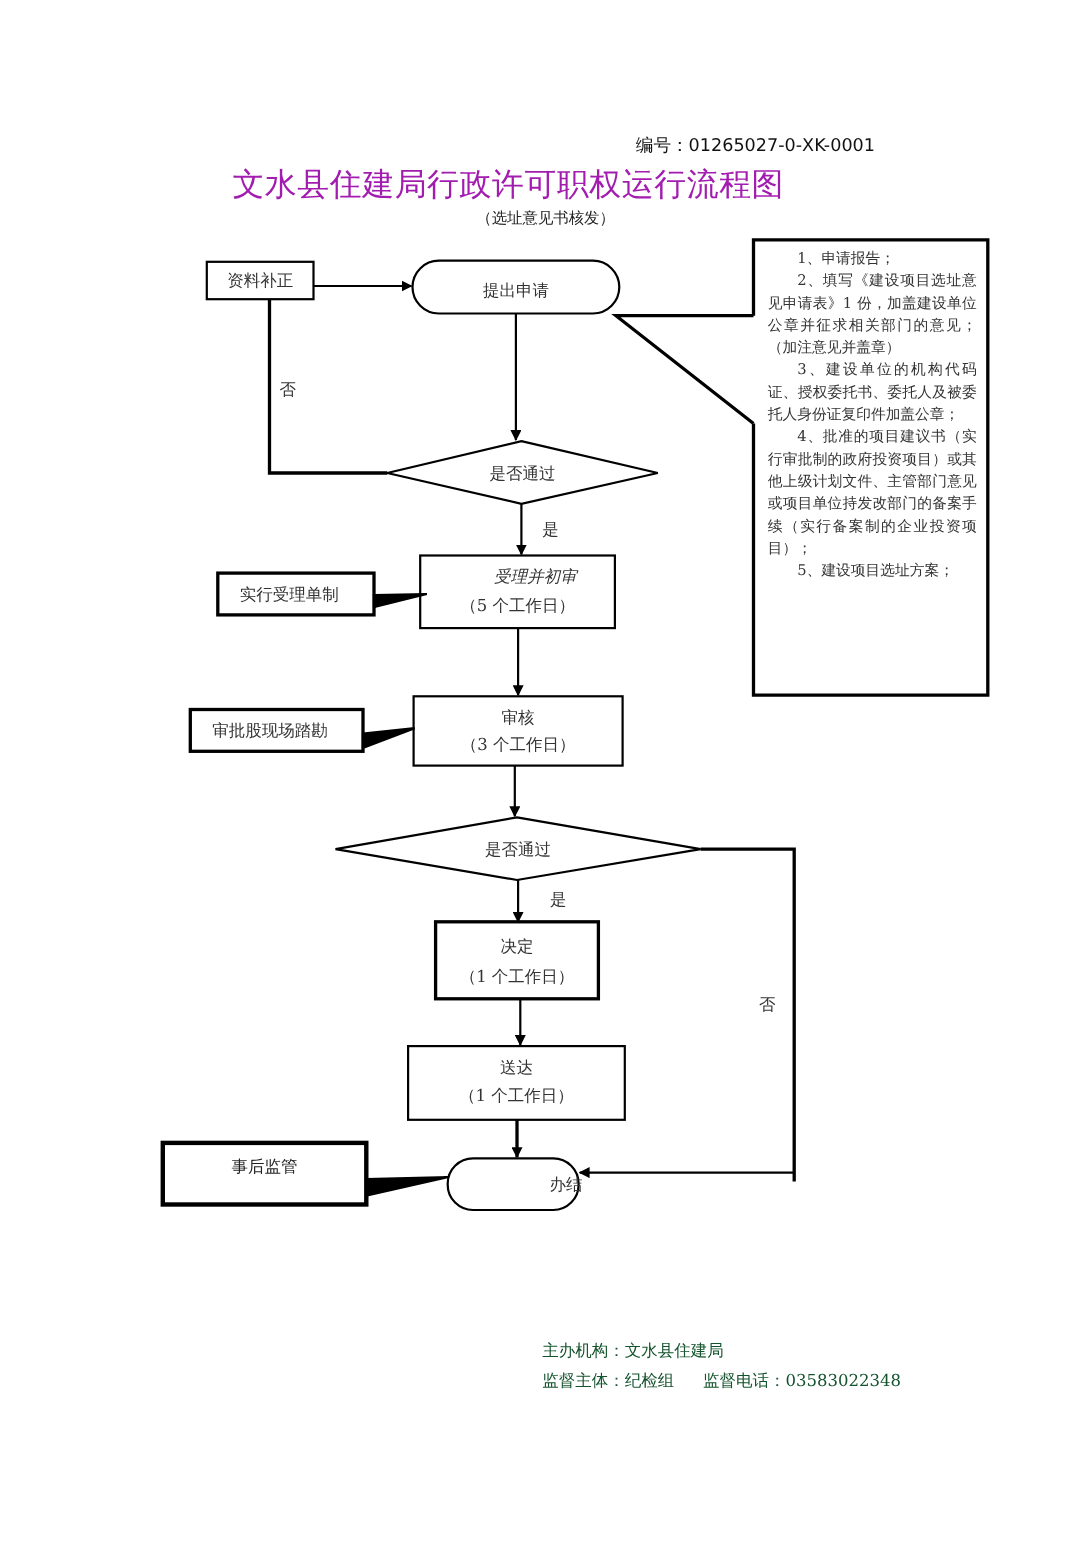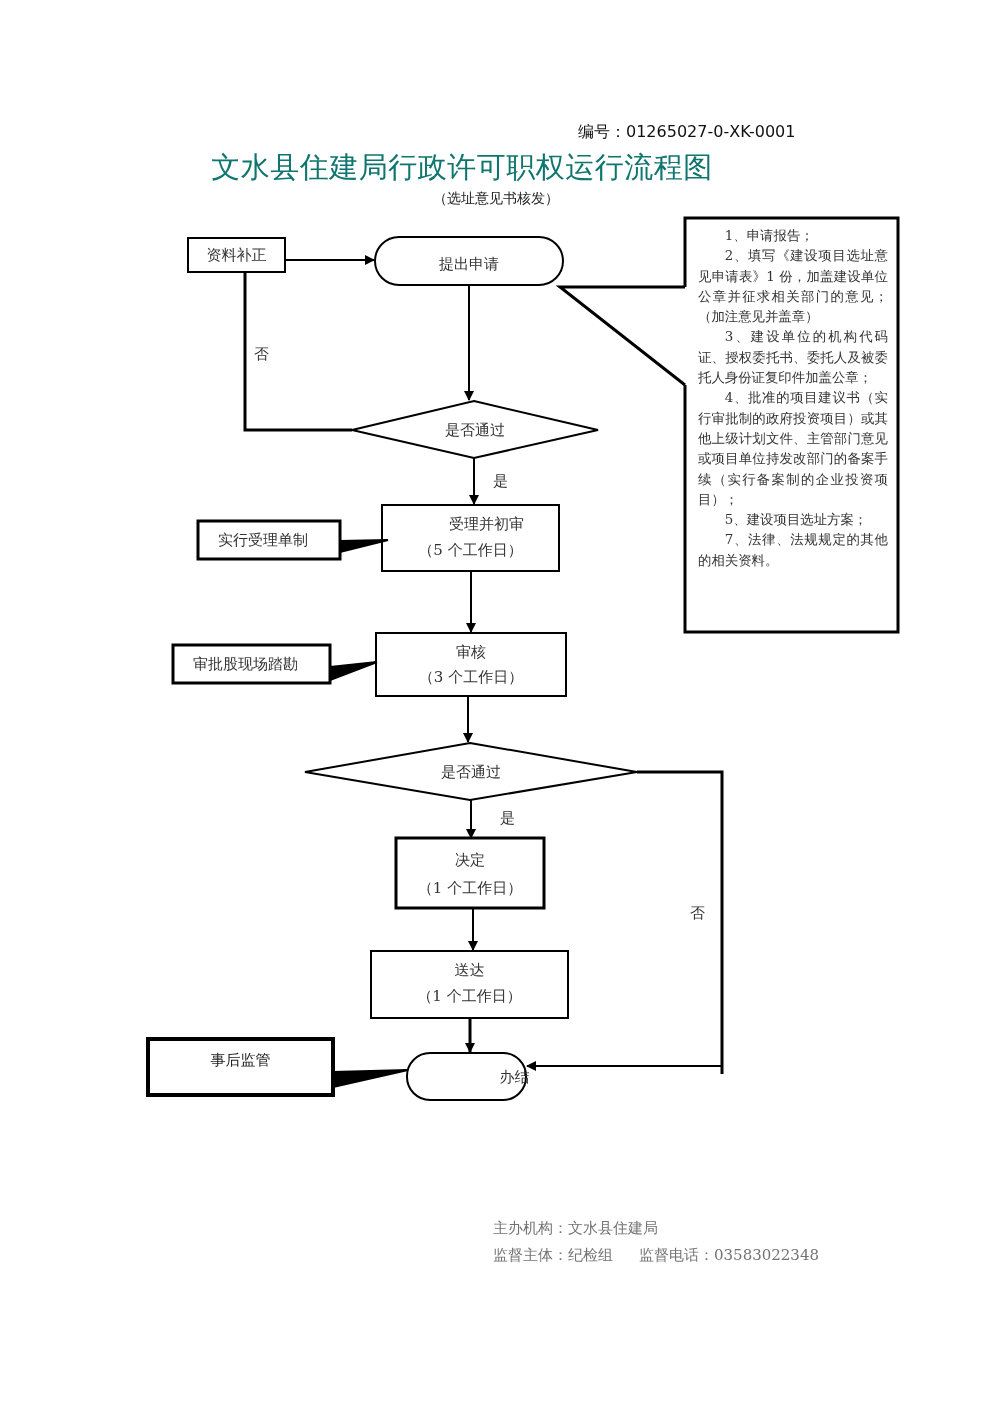--- a/index.html
+++ b/index.html
@@ -1,28 +1,28 @@
 <!DOCTYPE html>
 <html><head>
   <meta charset="utf-8">
   <style>
     html, body { margin: 0; padding: 0; background: #ffffff; }
     body { width: 992px; height: 1403px; position: relative; overflow: hidden;
            font-family: "DejaVu Serif", "Liberation Serif", serif; color: #222; }
     #canvas { position: absolute; left: 0; top: 0; width: 992px; height: 1403px; }
     .t { position: absolute; white-space: nowrap; text-align: center; }
     .doc-number { left: 578px; top: 122px; font-family: "DejaVu Sans", "Liberation Sans", sans-serif; font-size: 16px; color: #111; }
-    .title { left: 0; width: 924px; top: 148px; font-family: "DejaVu Sans", "Liberation Sans", sans-serif; font-size: 29px; color: #0f766e; letter-spacing: 0.5px; }
+    .title { left: 0; width: 924px; top: 148px; font-family: "DejaVu Sans", "Liberation Sans", sans-serif; font-size: 29px; color: #a21caf; letter-spacing: 0.5px; }
     .subtitle { left: 0; width: 992px; top: 190px; font-size: 14px; color: #222; }
     .node-label { font-size: 15px; color: #333; line-height: 28px; }
     .edge-label { font-size: 15px; color: #333; }
     .req-box { position: absolute; left: 698px; top: 226px; width: 190px; font-size: 13.4px; line-height: 20.3px; color: #333; text-align: justify; }
     .req-box p { margin: 0; }
     .req-box p.indent { text-indent: 2em; }
-    .footer { position: absolute; left: 493px; font-size: 15px; color: #737373; white-space: nowrap; }
+    .footer { position: absolute; left: 493px; font-size: 15px; color: #14532d; white-space: nowrap; }
     .footer span { display: inline-block; }
   </style>
 </head>
 <body>
 
 <svg id="canvas" viewBox="0 0 992 1403" xmlns="http://www.w3.org/2000/svg">
   <defs>
     <marker id="arrow" viewBox="0 0 10 10" refX="9" refY="5" markerWidth="10" markerHeight="10" markerUnits="userSpaceOnUse" orient="auto">
       <path d="M0,0 L10,5 L0,10 z" fill="#000"></path>
     </marker>
@@ -86,21 +86,21 @@
 </div>
 <div class="t title">文水县住建局行政许可职权运行流程图</div>
 <div class="t subtitle">（选址意见书核发）</div>
 
 <div class="t node-label" style="left:188px; top:241px; width:97px;">资料补正</div>
 <div class="t node-label" style="left:375px; top:250px; width:188px;">提出申请</div>
 <div class="t edge-label" style="left:254px; top:345px;">否</div>
 <div class="t node-label" style="left:352px; top:416px; width:246px;">是否通过</div>
 <div class="t edge-label" style="left:493px; top:472px;">是</div>
 
-<div class="t node-label" style="left:382px; top:510px; width:209px;">受理并初审</div>
+<div class="t node-label" style="left:382px; top:510px; width:209px;font-style:italic;">受理并初审</div>
 <div class="t node-label" style="left:382px; top:536px; width:177px;">（5 个工作日）</div>
 <div class="t node-label" style="left:198px; top:526px; width:130px;">实行受理单制</div>
 
 <div class="t node-label" style="left:376px; top:638px; width:190px;">审核</div>
 <div class="t node-label" style="left:376px; top:663px; width:190px;">（3 个工作日）</div>
 <div class="t node-label" style="left:173px; top:650px; width:145px;">审批股现场踏勘</div>
 
 <div class="t node-label" style="left:305px; top:758px; width:332px;">是否通过</div>
 <div class="t edge-label" style="left:500px; top:809px;">是</div>
 <div class="t edge-label" style="left:690px; top:904px;">否</div>
@@ -113,21 +113,20 @@
 
 <div class="t node-label" style="left:407px; top:1063px; width:119px;margin-left:48px;">办结</div>
 <div class="t" style="left:148px; top:1043px; width:185px; font-size:15px; line-height:34px; color:#222;">事后监管</div>
 
 <div class="req-box">
   <p class="indent">1、申请报告；</p>
   <p class="indent">2、填写《建设项目选址意见申请表》1 份，加盖建设单位公章并征求相关部门的意见；（加注意见并盖章）</p>
   <p class="indent">3、建设单位的机构代码证、授权委托书、委托人及被委托人身份证复印件加盖公章；</p>
   <p class="indent">4、批准的项目建议书（实行审批制的政府投资项目）或其他上级计划文件、主管部门意见或项目单位持发改部门的备案手续（实行备案制的企业投资项目）；</p>
   <p class="indent">5、建设项目选址方案；</p>
-  <p class="indent">7、法律、法规规定的其他的相关资料。</p>
 </div>
 
 <div class="footer" style="top:1219px;">
   <span>主办机构：</span><span>文水县住建局</span>
 </div>
 <div class="footer" style="top:1246px;">
   <span>监督主体：</span><span>纪检组</span><span style="width:26px;"></span><span>监督电话：</span><span>03583022348</span>
 </div>
 
 </body></html>

